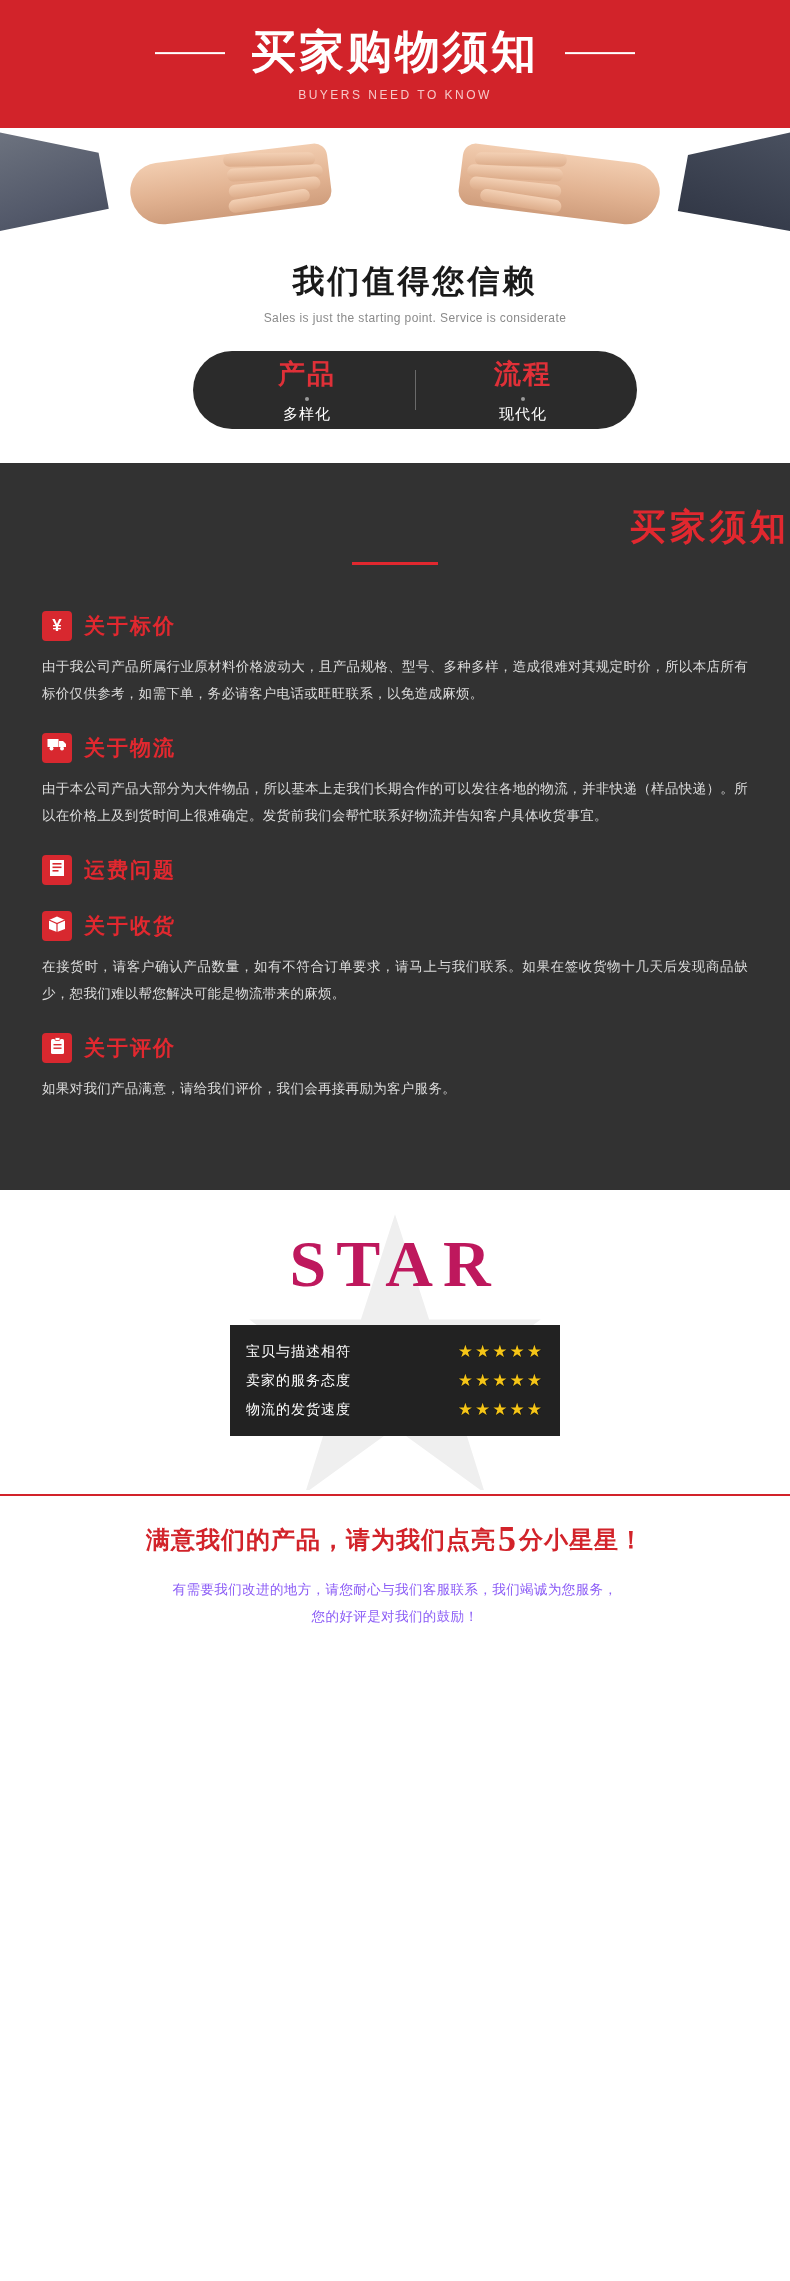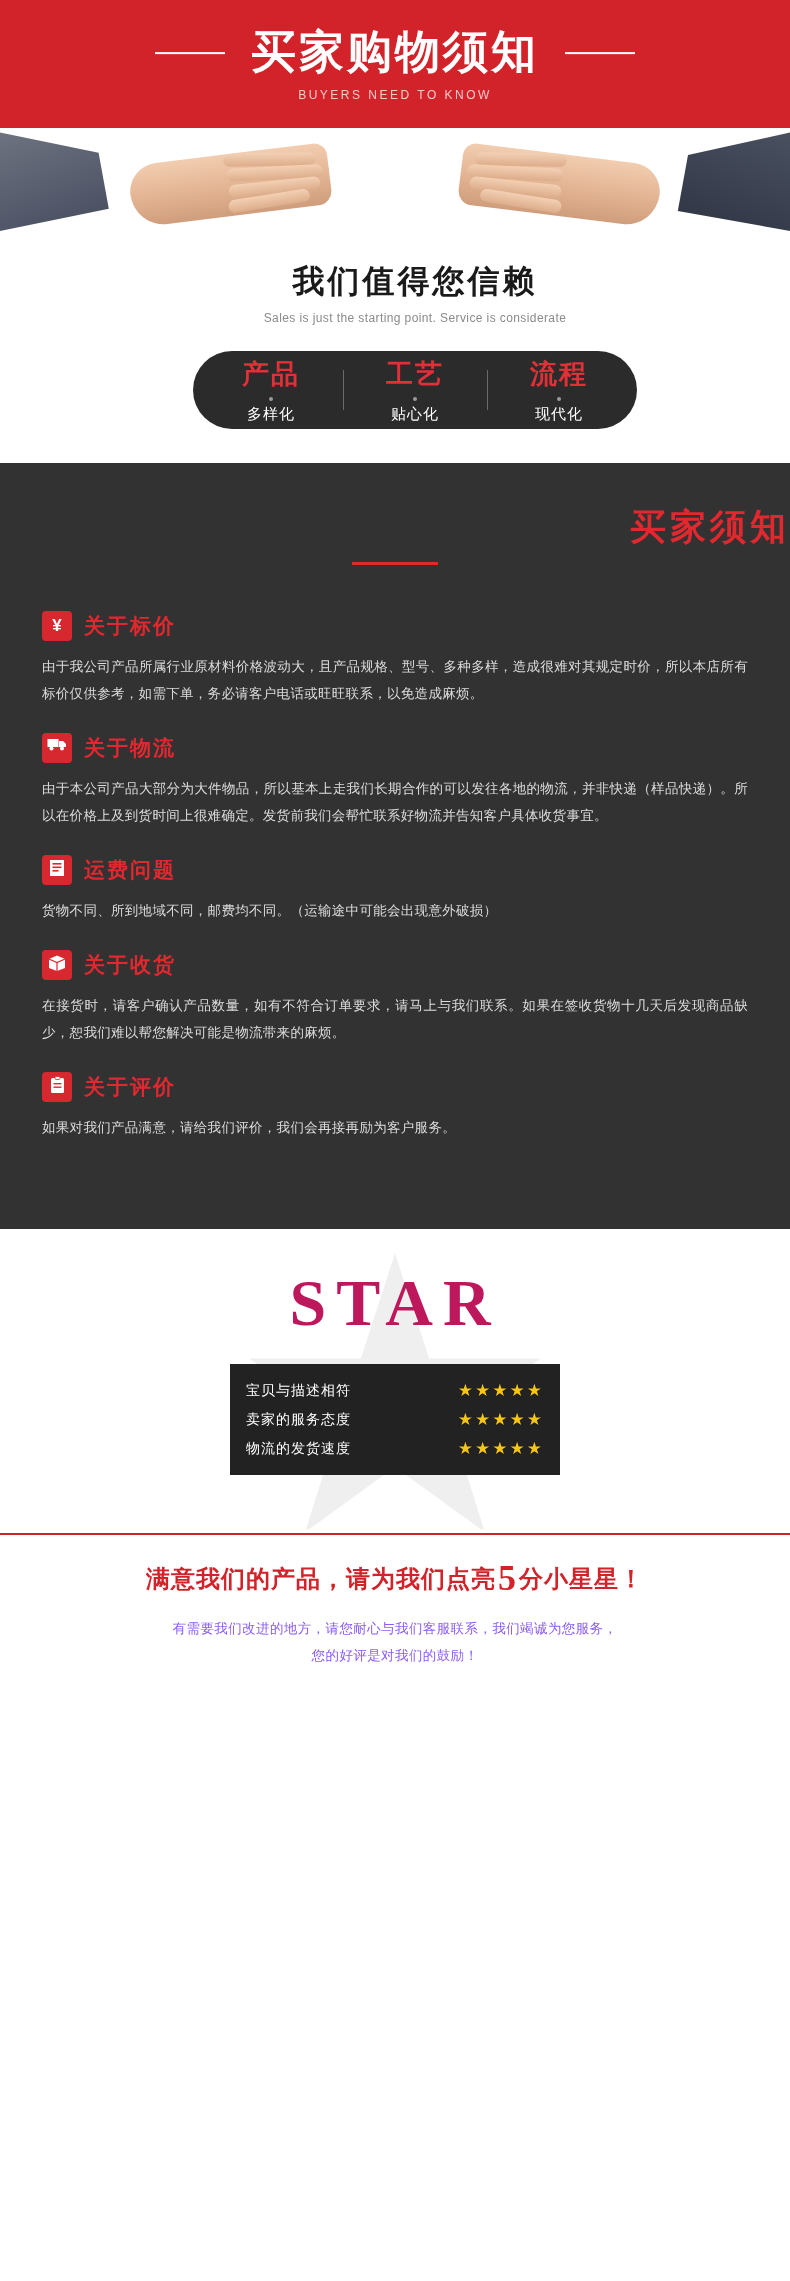--- a/index.html
+++ b/index.html
@@ -355,25 +355,20 @@
 
   <div class="trust">
     <div class="trust-title">我们值得您信赖</div>
     <div class="trust-sub-en">Sales is just the starting point. Service is considerate</div>
 
     <div class="pillbar">
       <div class="pill-item">
         <div class="pill-main">产品</div>
         <div class="pill-dot"></div>
         <div class="pill-sub">多样化</div>
-      </div>
-      <div class="pill-item">
-        <div class="pill-main">工艺</div>
-        <div class="pill-dot"></div>
-        <div class="pill-sub">贴心化</div>
       </div>
       <div class="pill-item">
         <div class="pill-main">流程</div>
         <div class="pill-dot"></div>
         <div class="pill-sub">现代化</div>
       </div>
     </div>
   </div>
 
   <div class="notice">
@@ -409,21 +404,20 @@
           <div class="nicon">
             <svg width="16" height="18" viewBox="0 0 16 18" aria-hidden="true">
               <rect x="1" y="1" width="14" height="16" fill="#fff"></rect>
               <rect x="3.5" y="4" width="9" height="1.6" fill="#d8282f"></rect>
               <rect x="3.5" y="7.5" width="9" height="1.6" fill="#d8282f"></rect>
               <rect x="3.5" y="11" width="6" height="1.6" fill="#d8282f"></rect>
             </svg>
           </div>
           <div class="notice-name">运费问题</div>
         </div>
-        <div class="notice-body">货物不同、所到地域不同，邮费均不同。（运输途中可能会出现意外破损）</div>
       </div>
 
       <div class="notice-block">
         <div class="notice-head">
           <div class="nicon">
             <svg width="18" height="18" viewBox="0 0 18 18" aria-hidden="true">
               <path d="M1 5 L9 1.5 L17 5 L17 14 L9 17 L1 14 Z" fill="#fff"></path>
               <path d="M1 5 L9 8.5 L17 5" stroke="#d8282f" stroke-width="1.2" fill="none"></path>
               <path d="M9 8.5 L9 17" stroke="#d8282f" stroke-width="1.2" fill="none"></path>
             </svg>

